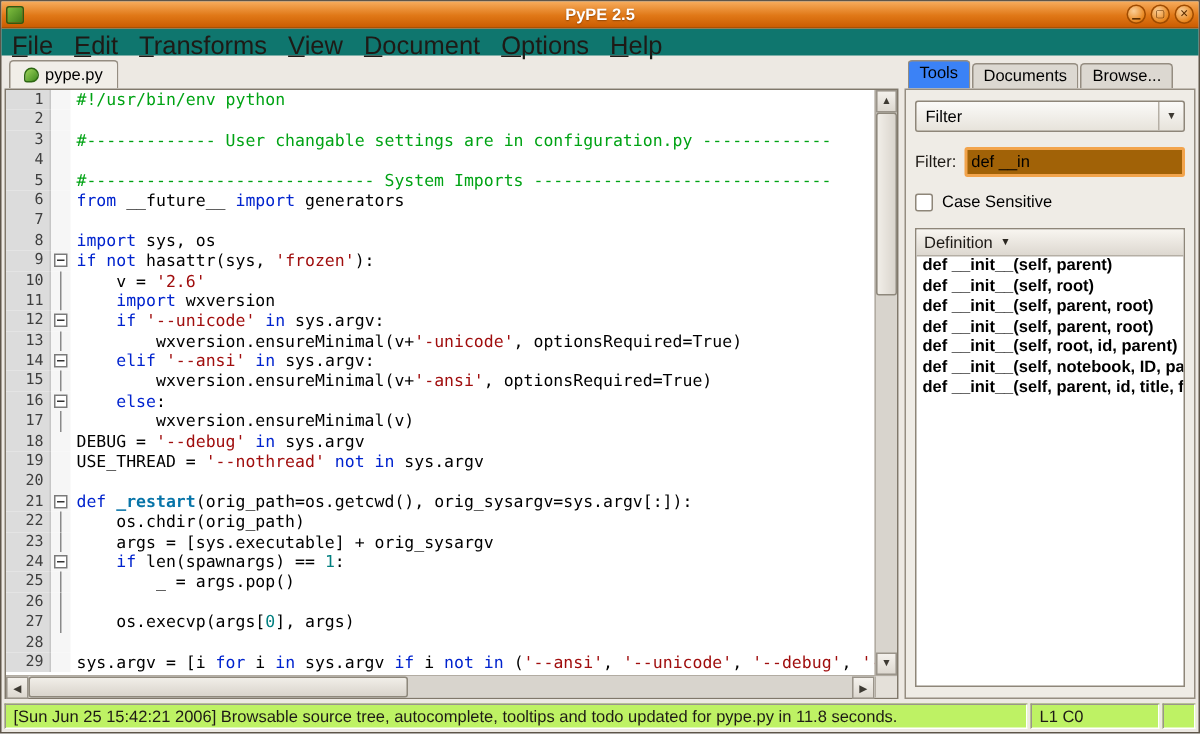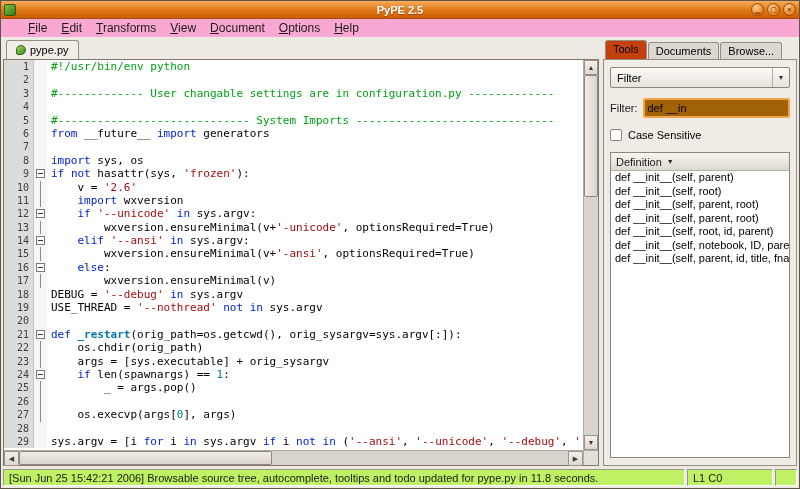--- a/index.html
+++ b/index.html
@@ -9,21 +9,21 @@
   .window { width:800px; height:489px; border:1px solid #5E5549; display:flex; flex-direction:column; background:#EDE9E3; }
 
   
   .titlebar { height:18px; flex:none; background:linear-gradient(#F7AC5C,#E07817 55%,#CB5D02); display:flex; align-items:center; padding:0 3px; position:relative; border-bottom:1px solid #A85104;justify-content:space-between; }
   .titlebar .title { position:absolute; left:0; right:0; text-align:center; color:#FFFFFF; font-weight:bold; font-size:11px; text-shadow:0 1px 1px rgba(90,40,0,.55); pointer-events:none; }
   .win-icon { width:12px; height:12px; border-radius:2px; background:linear-gradient(135deg,#7FBF3F,#3E7A1C); border:1px solid #2E5A12; z-index:1; }
   .win-btns { margin-left:auto; display:flex; gap:3px; z-index:1; }
   .win-btn { width:13px; height:13px; border-radius:50%; background:radial-gradient(circle at 35% 30%, #FBCE96, #E8871F 70%, #D26706); border:1px solid #9E4B00; color:#5B2D00; font-size:7px; line-height:11px; text-align:center; cursor:default; }
 
   
-  .menubar { height:18px; flex:none; background:#f9a8d4; display:flex; align-items:stretch; font-size:12px; color:#1E1A16;padding-left:20px; }
+  .menubar { height:18px; flex:none; background:#0f766e; display:flex; align-items:stretch; font-size:17px; color:#1E1A16; }
   .menu-item { padding:2px 7px 0; }
   .menu-item u { text-decoration:underline; }
 
   
   .main { flex:1; display:flex; padding:2px; gap:4px; min-height:0; }
   .left { flex:1; display:flex; flex-direction:column; min-width:0; }
 
   .tabbar { height:20px; flex:none; display:flex; align-items:flex-end; padding-left:3px; }
   .tab { height:19px; display:flex; align-items:center; gap:4px; padding:0 9px; background:#F1EEE8; border:1px solid #958D81; border-bottom:none; border-radius:3px 3px 0 0; font-size:11px; }
   .pype-icon { width:10px; height:10px; border-radius:50% 50% 50% 20%; background:linear-gradient(135deg,#9ED45A,#3F8A1E); border:1px solid #2E6812; }
@@ -54,37 +54,37 @@
   .hscroll { flex:1; background:#D8D4CD; display:flex; }
   .hscroll .sb-btn { width:15px; height:15px; }
   .h-track { flex:1; position:relative; }
   .h-thumb { position:absolute; left:0; top:0; bottom:0; width:46%; background:linear-gradient(#F1EEE8,#D9D4CC); border:1px solid #8E887C; border-radius:2px; }
   .sb-corner { width:15px; flex:none; background:#E4E0D9; border-left:1px solid #B2ACA2; }
 
   
   .right { width:194px; flex:none; display:flex; flex-direction:column; }
   .side-tabs { height:20px; flex:none; display:flex; align-items:flex-end; padding-left:2px; gap:1px; }
   .side-tab { padding:2px 7px; font-size:11px; background:#DCD8D1; border:1px solid #958D81; border-bottom:none; border-radius:3px 3px 0 0; height:17px; white-space:nowrap; }
-  .side-tab.active { background:#c2410c; height:19px; }
+  .side-tab.active { background:#3b82f6; height:19px; }
   .side-body { flex:1; border:1px solid #958D81; background:#EFECE6; padding:7px 6px; display:flex; flex-direction:column; min-height:0; }
 
   .combo { height:21px; flex:none; border:1px solid #8E8679; background:linear-gradient(#FBFAF8,#E7E3DB); display:flex; align-items:center; font-size:11px; padding-left:6px; border-radius:2px; }
   .combo-arrow { margin-left:auto; width:17px; align-self:stretch; border-left:1px solid #B5AFA5; display:flex; align-items:center; justify-content:center; font-size:7px; color:#3E3A33; }
 
   .filter-row { display:flex; align-items:center; gap:5px; margin-top:10px; flex:none; }
   .filter-label { font-size:11px; color:#1E1A16; }
   .filter-input { flex:1; min-width:0; height:20px; border:2px solid #F2A44C; border-radius:2px; background:#a16207; font-size:11px; padding:0 3px; font-family:"Liberation Sans", sans-serif; color:#000; outline:none; }
 
   .check-row { margin-top:11px; display:flex; align-items:center; gap:6px; font-size:11px; flex:none; }
   .checkbox { width:12px; height:12px; flex:none; border:1px solid #8E8679; background:#FFFFFF; border-radius:2px; }
 
   .list { flex:1; margin-top:11px; border:1px solid #8E8679; background:#FFFFFF; display:flex; flex-direction:column; overflow:hidden; min-height:0; }
   .list-header { height:18px; flex:none; background:linear-gradient(#F8F5F0,#DDD8D0); border-bottom:1px solid #B5AFA5; display:flex; align-items:center; font-size:11px; padding:0 5px; gap:5px; color:#1E1A16; }
   .sort-icon { font-size:7px; color:#2A2620; }
-  .list-item { height:13.5px; line-height:13.5px; font-size:11px; padding:0 4px; white-space:nowrap; overflow:hidden; color:#000; }
+  .list-item { height:13.5px; line-height:13.5px; font-size:11px; padding:0 4px; white-space:nowrap; overflow:hidden; color:#000;font-weight:bold; }
 
   
   .statusbar { height:20px; flex:none; display:flex; gap:2px; padding:1px 2px 2px; font-size:11px; color:#1E1A16; }
   .status-cell { border:1px solid; border-color:#9A948A #FFFFFF #FFFFFF #9A948A; background:#bef264; display:flex; align-items:center; padding:0 5px; white-space:nowrap; overflow:hidden; }
   .status-msg { flex:1; min-width:0; }
   .status-cursor { width:86px; flex:none; }
   .status-grip { width:22px; flex:none; }
 </style>
 </head>
 <body>

